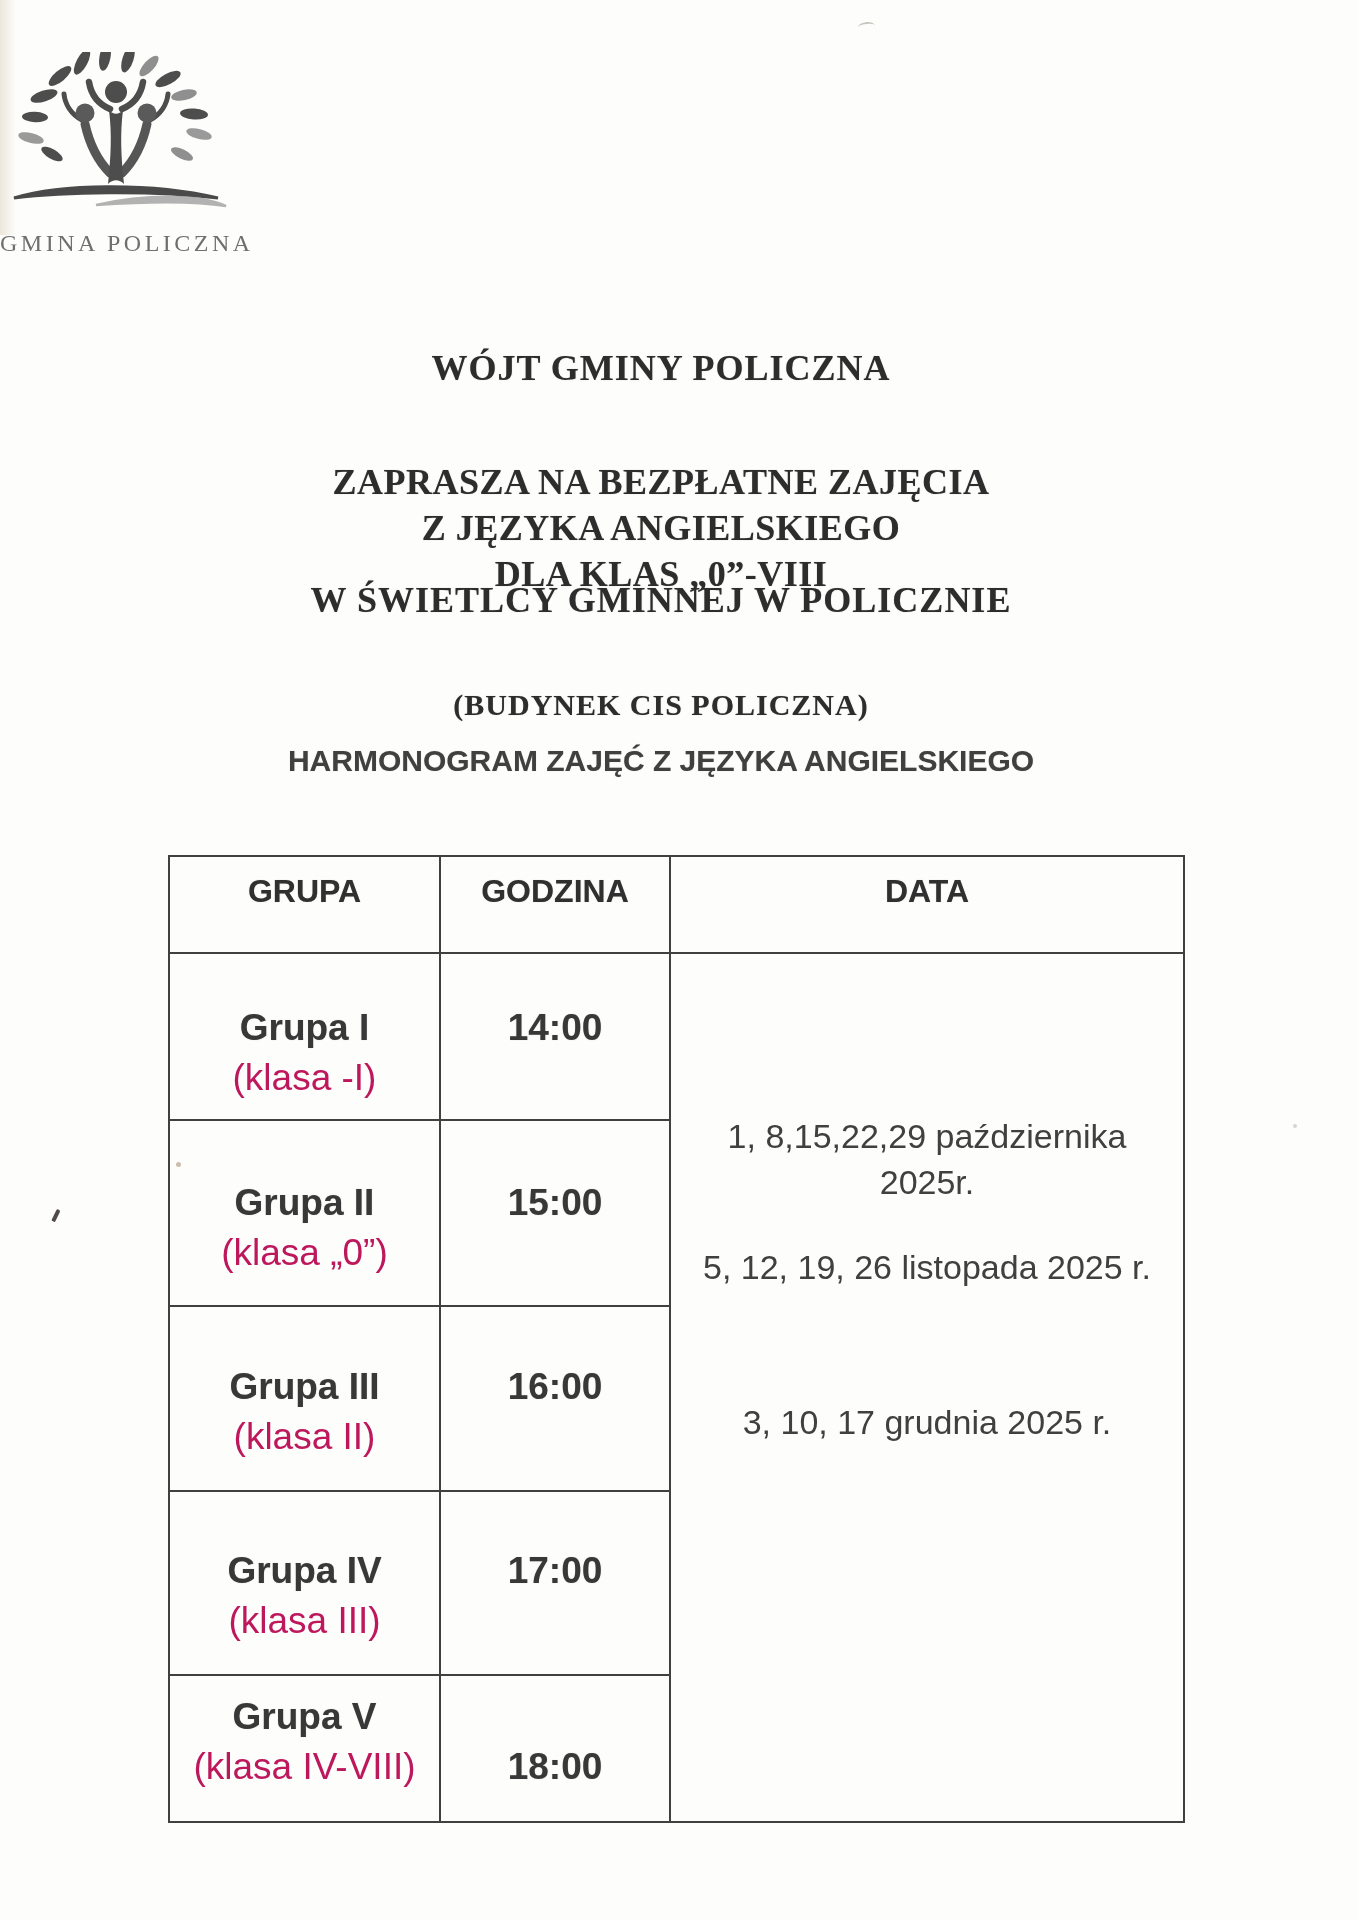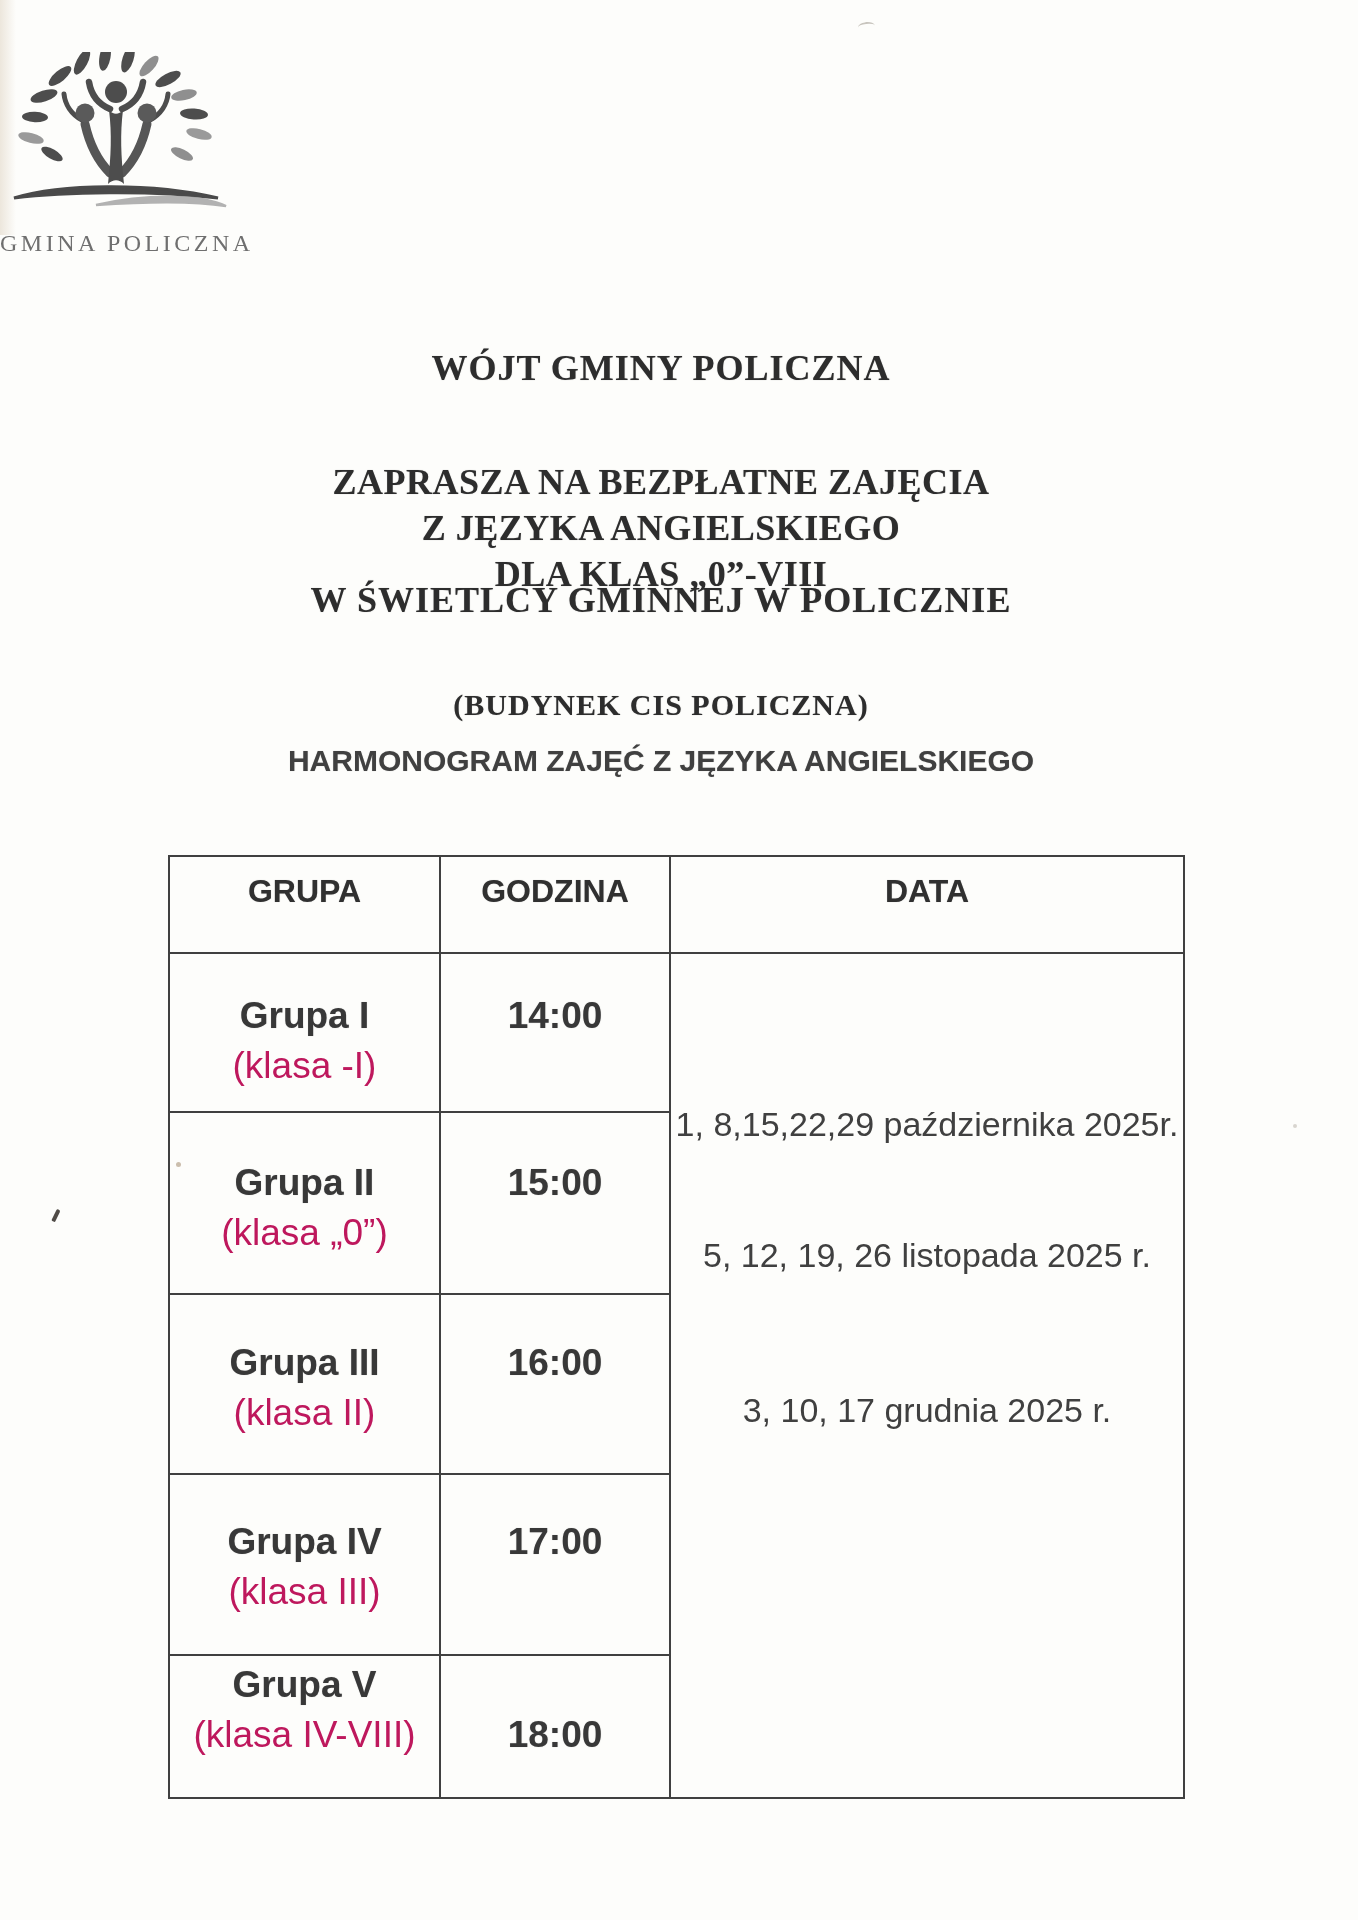--- a/index.html
+++ b/index.html
@@ -74,21 +74,21 @@
   }
   col.c-grupa{width:271px;}
   col.c-godzina{width:230px;}
   col.c-data{width:514px;}
 
   th{
     height:78px;vertical-align:top;padding-top:16px;
     font-size:32px;font-weight:bold;color:#303030;
     text-shadow:0 0 1px rgba(48,48,48,.3);
   }
-  td{vertical-align:top;text-align:center;padding:0;}
+  td{vertical-align:top;text-align:center;padding:12px;}
 
   tr.r1{height:159px;} tr.r2{height:181px;} tr.r3{height:180px;}
   tr.r4{height:180px;} tr.r5{height:143px;}
 
   .group-name{font-weight:bold;font-size:37px;line-height:50px;color:#383838;
     text-shadow:0 0 1px rgba(56,56,56,.3);}
   .group-klasa{font-size:37px;line-height:50px;color:#be185d;}
   .time-val{font-weight:bold;font-size:37px;line-height:50px;color:#383838;
     text-shadow:0 0 1px rgba(56,56,56,.3);}
 

